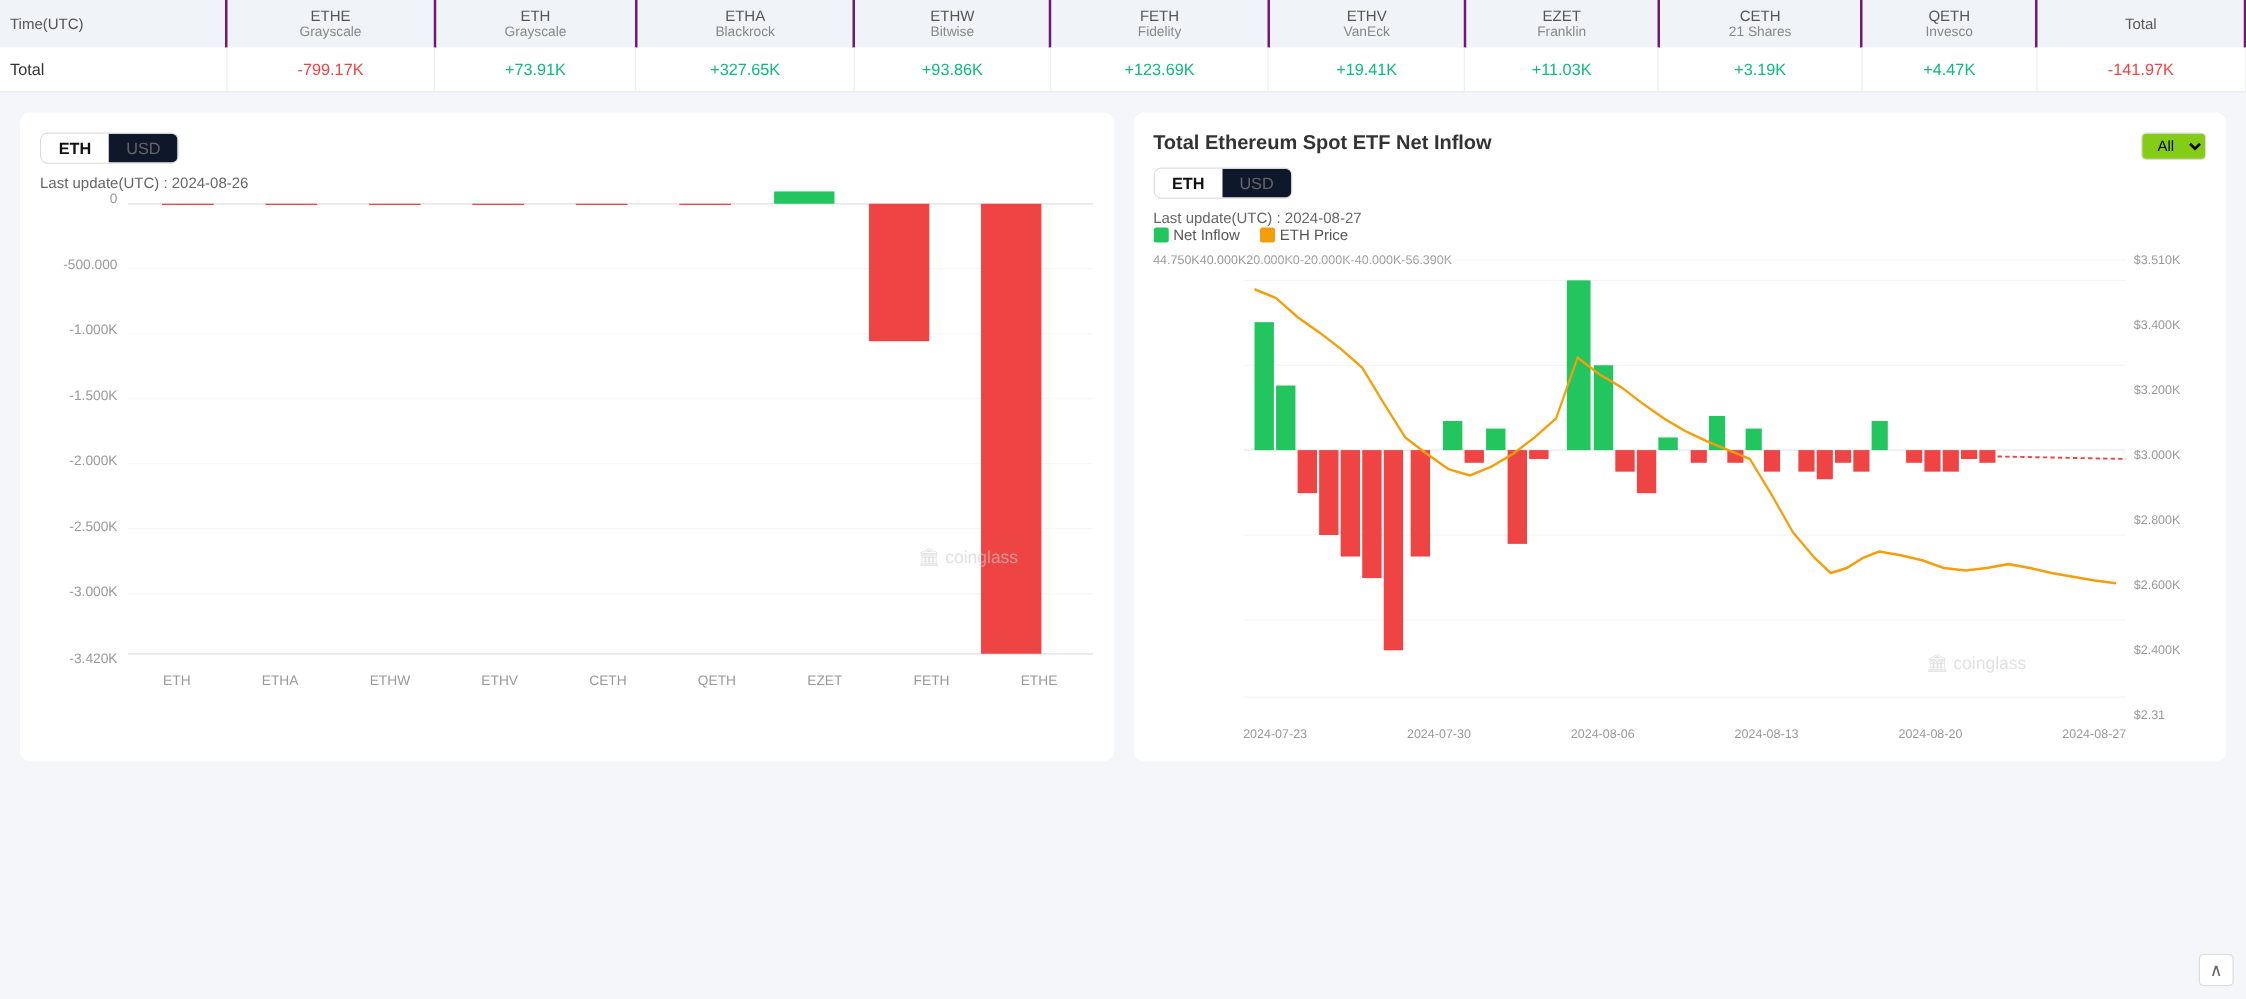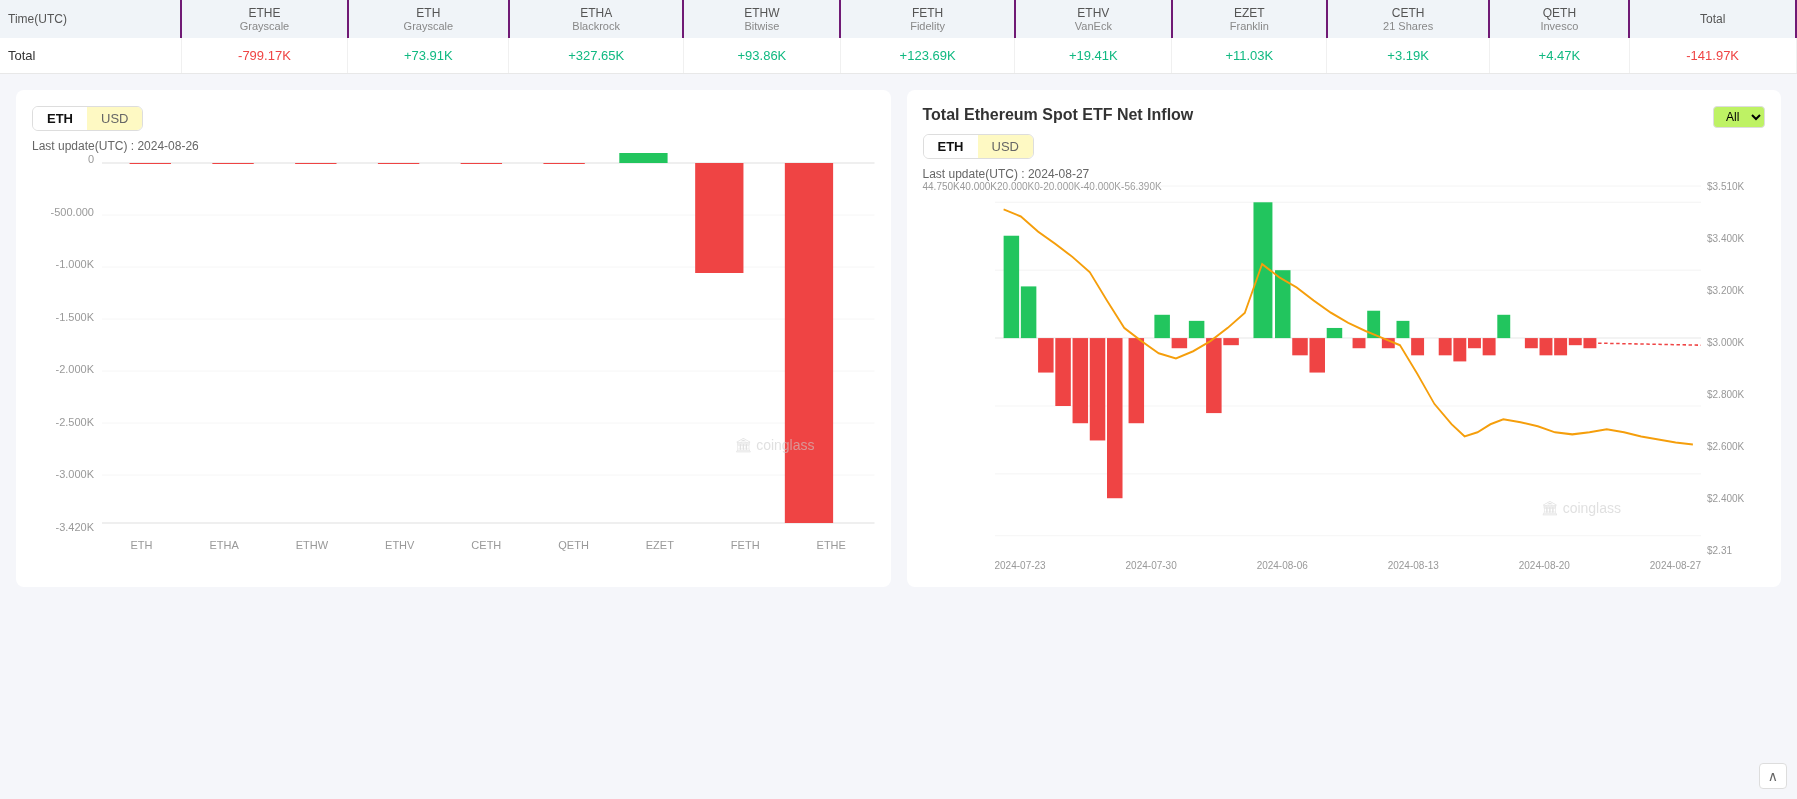--- a/index.html
+++ b/index.html
@@ -13,34 +13,34 @@
     thead .sub { font-size: 11px; color: #888; display: block; font-weight: 400; }
     tbody tr td { padding: 10px 8px; text-align: center; font-size: 13px; font-weight: 500; border-right: 1px solid #f0f0f0; }
     tbody tr td:first-child { text-align: left; color: #333; font-weight: 400; }
     .neg { color: #ef4444; }
     .pos { color: #10b981; }
 
     .charts-section { display: flex; padding: 16px; gap: 16px; }
     .chart-panel { background: #fff; border-radius: 8px; padding: 16px; flex: 1; }
     .chart-title { font-size: 16px; font-weight: 700; margin-bottom: 10px; }
     .toggle-group { display: flex; border: 1px solid #ddd; border-radius: 6px; overflow: hidden; width: fit-content; margin-bottom: 8px; }
-    .toggle-btn { padding: 4px 14px; font-size: 13px; cursor: pointer; background: #fef9c3; border: none; color: #666; }
+    .toggle-btn { padding: 4px 14px; font-size: 13px; cursor: pointer; background: #0f172a; border: none; color: #666; }
     .toggle-btn.active { background: #fff; font-weight: 600; color: #111; }
     .last-update { font-size: 12px; color: #666; }
 
     
     .left-chart-inner { display: flex; flex-direction: column; height: 100%; }
     .left-chart-grid { display: flex; height: 380px; }
     .left-y-axis { display: flex; flex-direction: column; justify-content: space-between; width: 70px; text-align: right; font-size: 11px; color: #999; padding-right: 8px; }
     .left-bars-area { flex: 1; position: relative; display: flex; align-items: center; }
     .left-x-axis { display: flex; justify-content: space-around; padding-left: 70px; font-size: 11px; color: #999; margin-top: 6px; }
 
     
     .right-chart-header { display: flex; justify-content: space-between; align-items: flex-start; }
-    .all-select { border: 1px solid #ddd; border-radius: 4px; padding: 2px 8px; font-size: 12px; cursor: pointer; background: #bef264; }
+    .all-select { border: 1px solid #ddd; border-radius: 4px; padding: 2px 8px; font-size: 12px; cursor: pointer; background: #84cc16; }
     .legend { display: flex; gap: 16px; font-size: 12px; color: #555; margin-bottom: 8px; align-items: center; }
     .legend-item { display: flex; align-items: center; gap: 4px; }
     .legend-dot { width: 12px; height: 12px; border-radius: 2px; }
     .right-chart-inner { display: flex; flex-direction: column; height: 390px; }
     .right-grid { display: flex; height: 100%; }
     .right-y-left { display: flex; flex-direction: row; justify-content: space-between; width: 72px; text-align: right; font-size: 10px; color: #999; padding-right: 6px; }
     .right-bars-area { flex: 1; position: relative; overflow: hidden; }
     .right-y-right { display: flex; flex-direction: column; justify-content: space-between; width: 64px; text-align: left; font-size: 10px; color: #999; padding-left: 6px; }
     .right-x-axis { display: flex; justify-content: space-between; padding-left: 72px; padding-right: 64px; font-size: 10px; color: #999; margin-top: 4px; }
 
@@ -193,20 +193,30 @@
         <div class="toggle-group">
           <button class="toggle-btn active">ETH</button>
           <button class="toggle-btn">USD</button>
         </div>
       </div>
       <select class="all-select">
         <option>All</option>
       </select>
     </div>
     <div class="last-update">Last update(UTC) : 2024-08-27</div>
+    <div class="legend">
+      <div class="legend-item">
+        <div class="legend-dot" style="background:#22c55e;"></div>
+        <span>Net Inflow</span>
+      </div>
+      <div class="legend-item">
+        <div class="legend-dot" style="background:#f59e0b;"></div>
+        <span>ETH Price</span>
+      </div>
+    </div>
 
     <div class="right-chart-inner">
       <div class="right-grid">
         <div class="right-y-left">
           <span>44.750K</span>
           <span>40.000K</span>
           <span>20.000K</span>
           <span>0</span>
           <span>-20.000K</span>
           <span>-40.000K</span>

